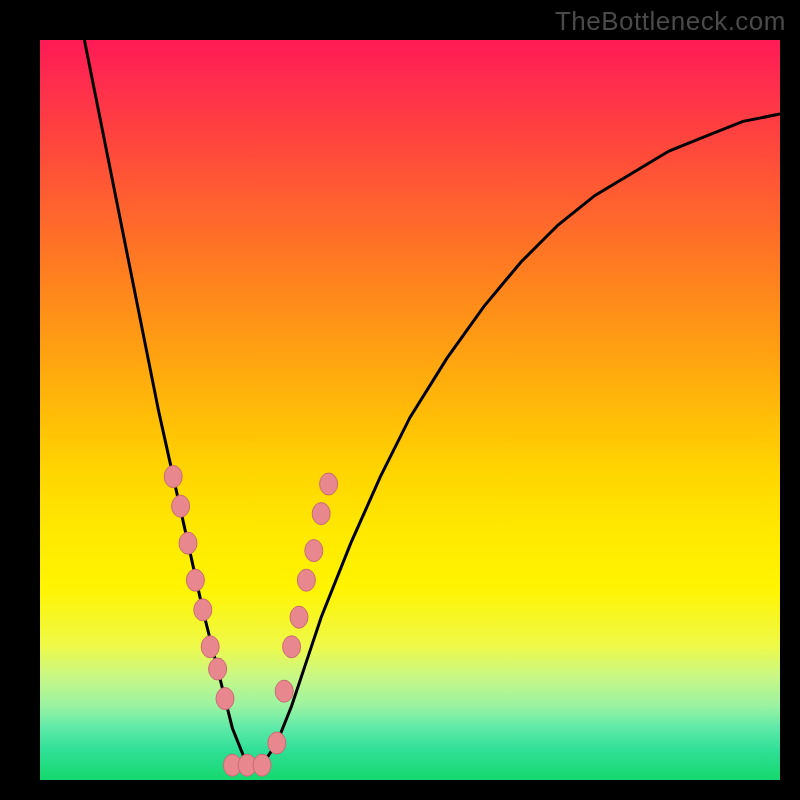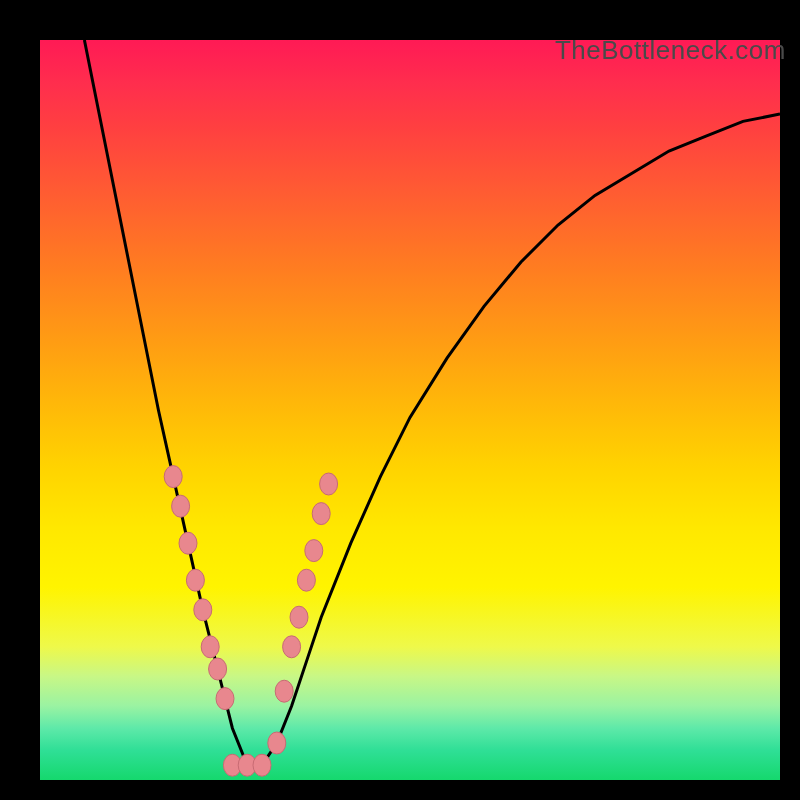--- a/index.html
+++ b/index.html
@@ -44,21 +44,20 @@
   }
   .watermark {
     position: absolute;
     top: 6px;
     right: 14px;
     font-family: Arial, Helvetica, sans-serif;
     font-size: 26px;
     font-weight: 500;
     color: #4a4a4a;
     letter-spacing: 0.5px;
-    margin-top: 29px;
   }
   svg.curve {
     position: absolute;
     left: 0;
     top: 0;
     width: 740px;
     height: 740px;
   }
   .dot {
     fill: #e8878e;

